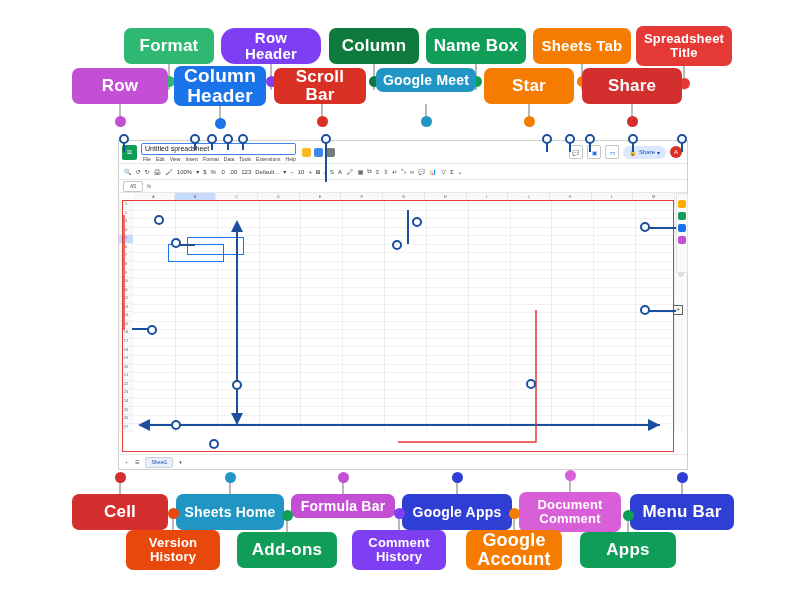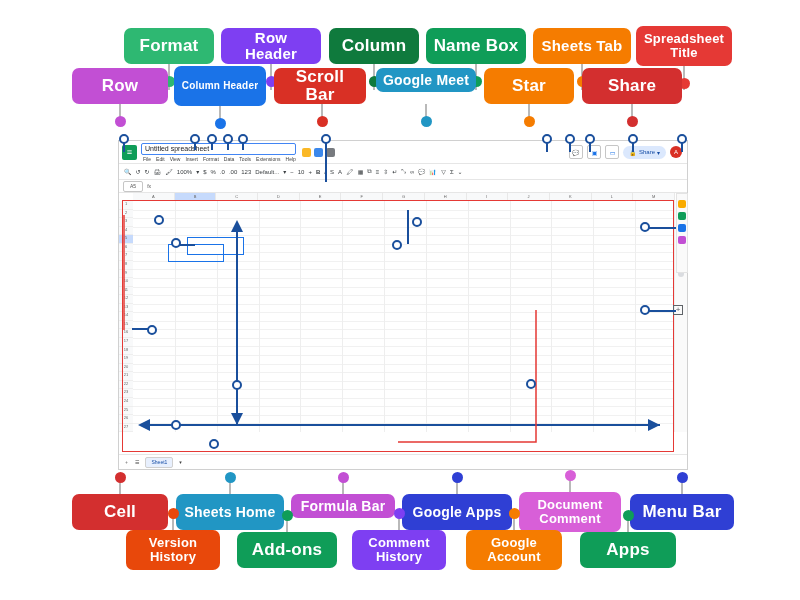--- a/index.html
+++ b/index.html
@@ -394,33 +394,33 @@
       <circle cx="237" cy="385" r="4"></circle>
     <circle cx="531" cy="384" r="4"></circle>
       <circle cx="176" cy="425" r="4"></circle>
     <circle cx="214" cy="444" r="4"></circle>
   </g>
 </svg>
 
 <div id="labels">
     <div class="label" style="left: 124px; top: 28px; width: 90px; height: 36px; background: rgb(46, 184, 114); font-size: 17px;">Format</div>
     <div class="dot" style="background: rgb(46, 184, 114); left: 163.5px; top: 76px;"></div>
-    <div class="label" style="left: 221px; top: 28px; width: 100px; height: 36px; background: rgb(126, 63, 242); font-size: 15px;">Row Header</div>
+    <div class="label" style="left: 221px; top: 28px; width: 100px; height: 36px; background: rgb(126, 63, 242); font-size: 15px; border-radius: 14px;">Row Header</div>
     <div class="dot" style="background: rgb(126, 63, 242); left: 265.5px; top: 76px;"></div>
     <div class="label" style="left: 329px; top: 28px; width: 90px; height: 36px; background: rgb(15, 122, 61); font-size: 17px;">Column</div>
     <div class="dot" style="background: rgb(15, 122, 61); left: 368.5px; top: 76px;"></div>
     <div class="label" style="left: 426px; top: 28px; width: 100px; height: 36px; background: rgb(15, 157, 88); font-size: 17px;">Name Box</div>
     <div class="dot" style="background: rgb(15, 157, 88); left: 470.5px; top: 76px;"></div>
     <div class="label" style="left: 533px; top: 28px; width: 98px; height: 36px; background: rgb(245, 124, 0); font-size: 15px;">Sheets Tab</div>
     <div class="dot" style="background: rgb(245, 124, 0); left: 576.5px; top: 76px;"></div>
     <div class="label" style="left: 636px; top: 26px; width: 96px; height: 40px; background: rgb(229, 57, 53); font-size: 13px;">Spreadsheet Title</div>
     <div class="dot" style="background: rgb(229, 57, 53); left: 678.5px; top: 78px;"></div>
     <div class="label" style="left: 72px; top: 68px; width: 96px; height: 36px; background: rgb(194, 79, 212); font-size: 17px;">Row</div>
     <div class="dot" style="background: rgb(194, 79, 212); left: 114.5px; top: 116px;"></div>
-    <div class="label" style="left: 174px; top: 66px; width: 92px; height: 40px; background: rgb(26, 115, 232); font-size: 10px;">Column Header</div>
+    <div class="label" style="left: 174px; top: 66px; width: 92px; height: 40px; background: rgb(26, 115, 232); font-size: 19px;">Column Header</div>
     <div class="dot" style="background: rgb(26, 115, 232); left: 214.5px; top: 118px;"></div>
     <div class="label" style="left: 274px; top: 68px; width: 92px; height: 36px; background: rgb(217, 48, 37); font-size: 17px;">Scroll Bar</div>
     <div class="dot" style="background: rgb(217, 48, 37); left: 316.5px; top: 116px;"></div>
     <div class="label" style="left: 376px; top: 68px; width: 100px; height: 24px; background: rgb(33, 150, 196); font-size: 14px;">Google Meet</div>
     <div class="dot" style="background: rgb(33, 150, 196); left: 420.5px; top: 116px;"></div>
     <div class="label" style="left: 484px; top: 68px; width: 90px; height: 36px; background: rgb(245, 124, 0); font-size: 17px;">Star</div>
     <div class="dot" style="background: rgb(245, 124, 0); left: 523.5px; top: 116px;"></div>
     <div class="label" style="left: 582px; top: 68px; width: 100px; height: 36px; background: rgb(211, 47, 47); font-size: 17px;">Share</div>
     <div class="dot" style="background: rgb(211, 47, 47); left: 626.5px; top: 116px;"></div>
     <div class="label" style="left: 72px; top: 494px; width: 96px; height: 36px; background: rgb(211, 47, 47); font-size: 17px;">Cell</div>
@@ -434,17 +434,17 @@
     <div class="label" style="left: 519px; top: 492px; width: 102px; height: 40px; background: rgb(216, 95, 216); font-size: 13px;">Document Comment</div>
     <div class="dot" style="background: rgb(216, 95, 216); left: 564.5px; top: 470px;"></div>
     <div class="label" style="left: 630px; top: 494px; width: 104px; height: 36px; background: rgb(47, 63, 212); font-size: 17px;">Menu Bar</div>
     <div class="dot" style="background: rgb(47, 63, 212); left: 676.5px; top: 472px;"></div>
     <div class="label" style="left: 126px; top: 530px; width: 94px; height: 40px; background: rgb(232, 72, 11); font-size: 13px;">Version History</div>
     <div class="dot" style="background: rgb(232, 72, 11); left: 167.5px; top: 508px;"></div>
     <div class="label" style="left: 237px; top: 532px; width: 100px; height: 36px; background: rgb(15, 157, 88); font-size: 17px;">Add-ons</div>
     <div class="dot" style="background: rgb(15, 157, 88); left: 281.5px; top: 510px;"></div>
     <div class="label" style="left: 352px; top: 530px; width: 94px; height: 40px; background: rgb(126, 63, 242); font-size: 13px;">Comment History</div>
     <div class="dot" style="background: rgb(126, 63, 242); left: 393.5px; top: 508px;"></div>
-    <div class="label" style="left: 466px; top: 530px; width: 96px; height: 40px; background: rgb(245, 124, 0); font-size: 13px;">Google Account</div>
+    <div class="label" style="left: 466px; top: 530px; width: 96px; height: 40px; background: rgb(245, 124, 0); font-size: 18px;">Google Account</div>
     <div class="dot" style="background: rgb(245, 124, 0); left: 508.5px; top: 508px;"></div>
     <div class="label" style="left: 580px; top: 532px; width: 96px; height: 36px; background: rgb(15, 157, 88); font-size: 17px;">Apps</div>
     <div class="dot" style="background: rgb(15, 157, 88); left: 622.5px; top: 510px;"></div>
   </div>
 
 </body></html>

